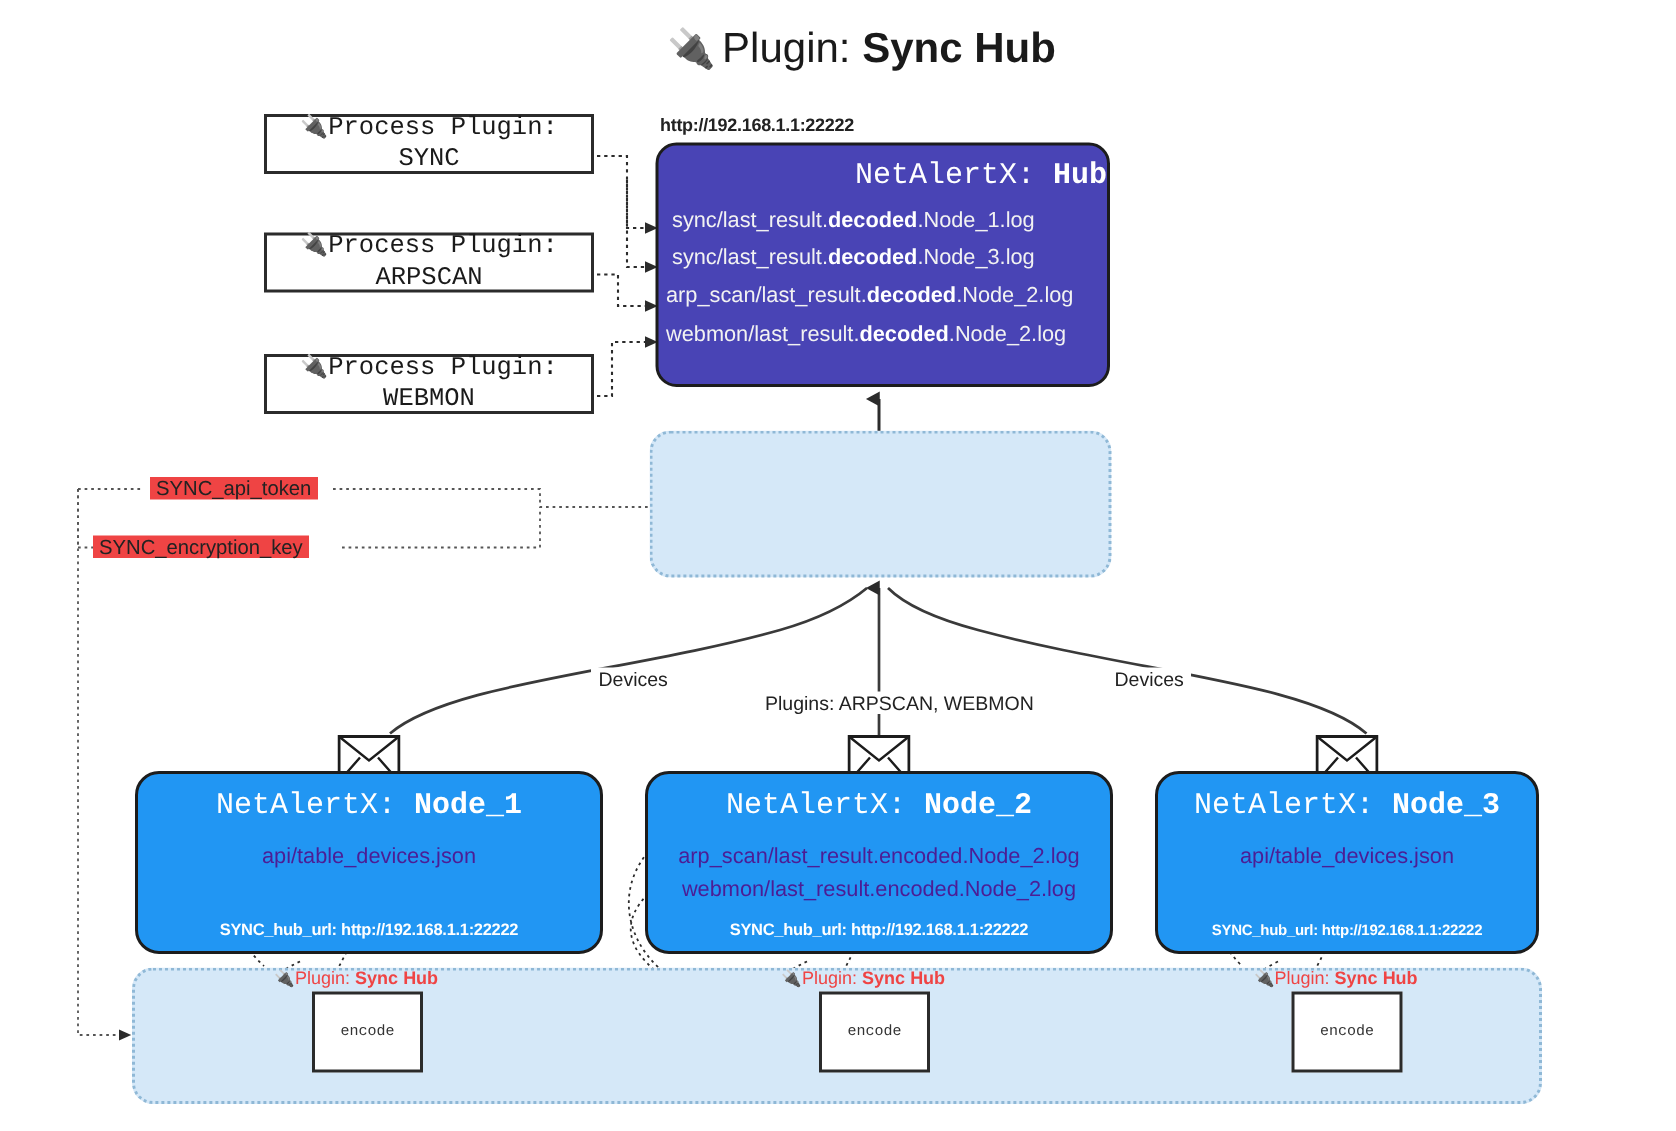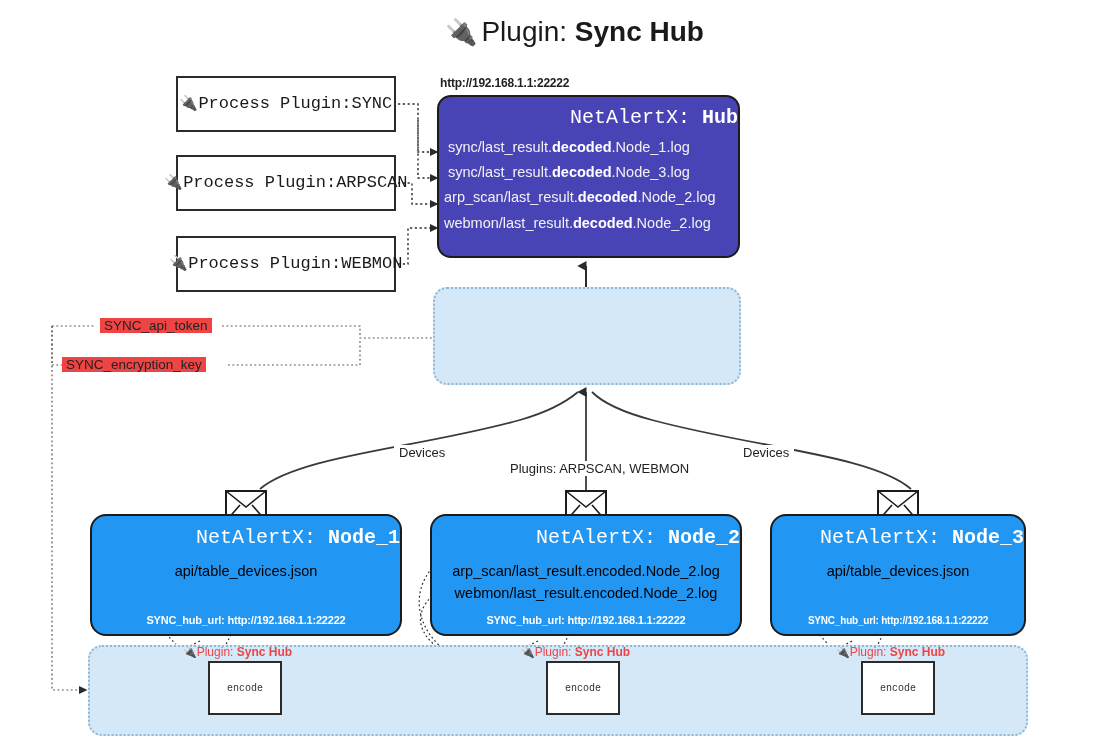--- a/index.html
+++ b/index.html
@@ -34,28 +34,28 @@
     margin-left: 16px;
   }
   #title .plug { font-size: 26px; margin-right: 4px; }
   #title .t-light { font-weight: 400; }
   #title .t-bold { font-weight: bold; }
 
   
   .proc-box {
     position: absolute;
     width: 220px;
-    height: 56px;
+    height: 40px;
     background: #ffffff;
     border: 2px solid #2b2b2b;
     font-family: "Liberation Mono", monospace;
     font-size: 17px;
     color: #1a1a1a;
     display: flex;
-    flex-direction: row;
+    flex-direction: column;
     align-items: center;
     justify-content: center;
     line-height: 1.25;
   }
   .proc-box .row1 { display: block; white-space: nowrap; }
   .proc-box .row1 .plug { font-family: "DejaVu Sans", sans-serif; font-size: 15px; }
   .proc-box .row2 { display: block; }
   #proc-sync    { left: 176px; top: 76px; }
   #proc-arpscan { left: 176px; top: 155px; }
   #proc-webmon  { left: 176px; top: 236px; }
@@ -148,30 +148,30 @@
   
   .node-box {
     position: absolute;
     background: #2196f3;
     border: 2px solid #1c1c1c;
     border-radius: 16px;
     color: #ffffff;
     padding-top: 10px;
   }
   .node-title {
-    text-align: right;
+    text-align: center;
     font-family: "Liberation Mono", monospace;
     font-size: 20px;
     white-space: nowrap;
   }
   .node-title .b { font-weight: bold; }
   .node-line {
     text-align: center;
     font-size: 14.5px;
-    color: #000000;
+    color: #4c1d95;
     margin-top: 14px;
     white-space: nowrap;
   }
   .node-line + .node-line { margin-top: 6px; }
   .node-foot {
     position: absolute;
     left: 0; bottom: 8px;
     width: 100%;
     text-align: center;
     font-size: 11px;

